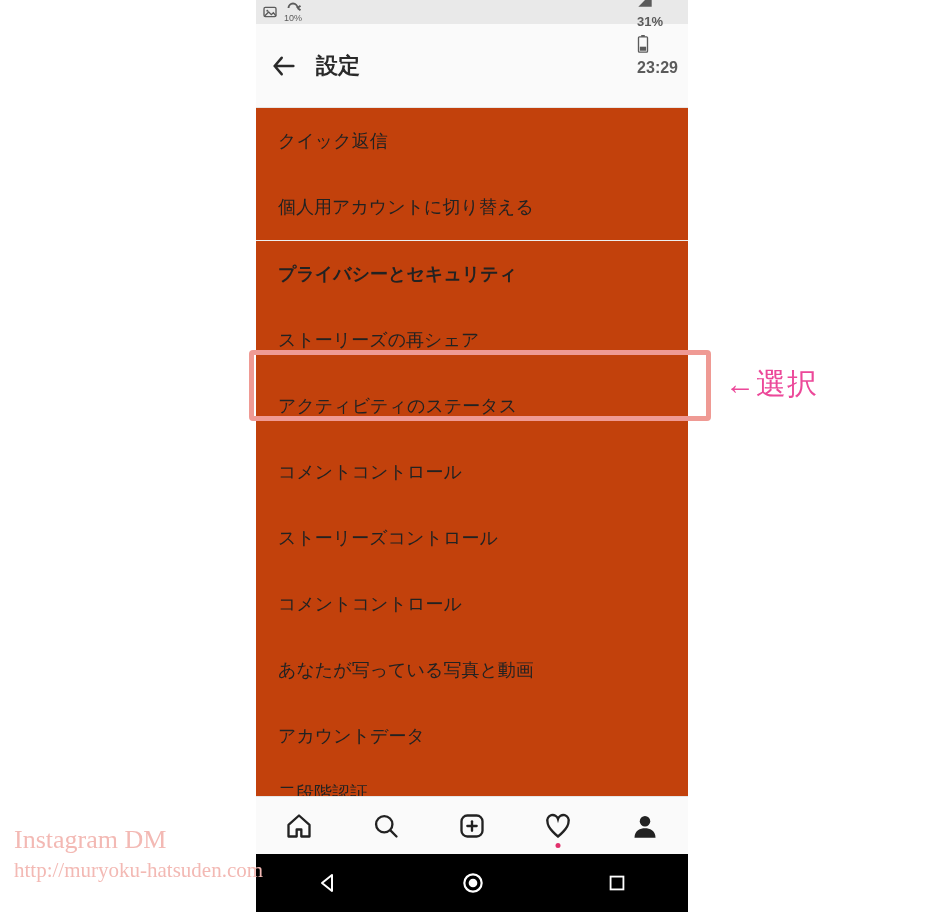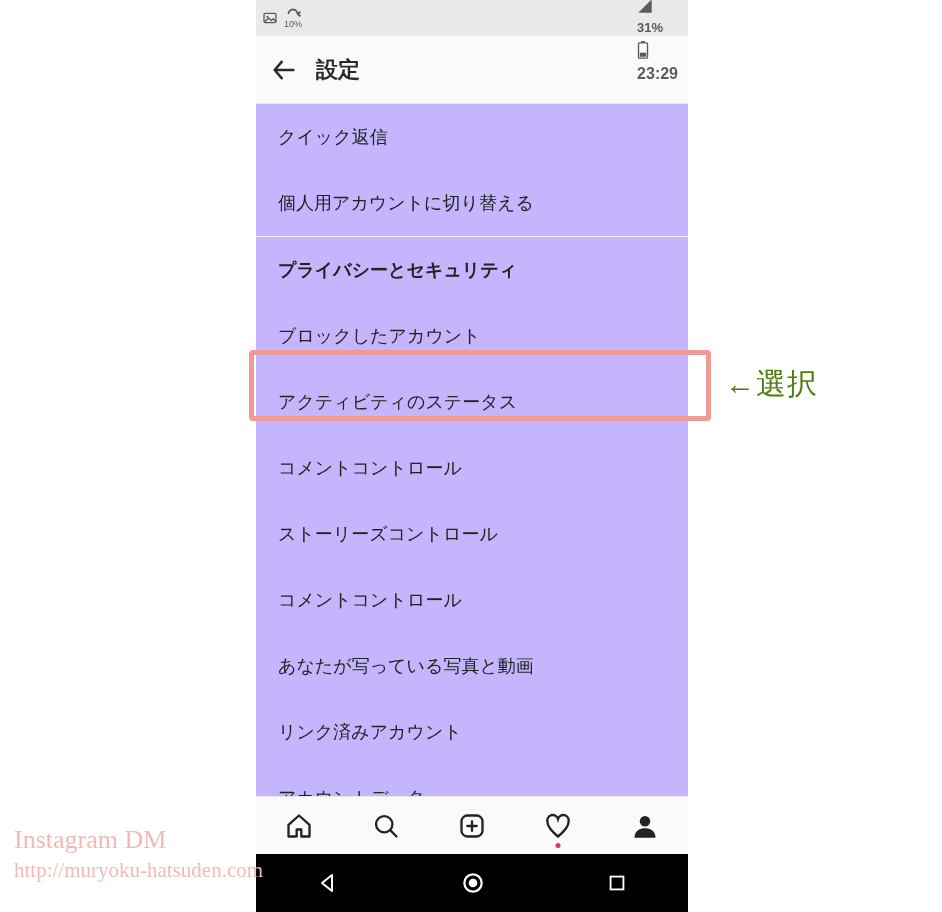--- a/index.html
+++ b/index.html
@@ -13,62 +13,62 @@
   }
   .phone {
     position: absolute;
     left: 256px;
     top: 0;
     width: 432px;
     height: 912px;
     background: #fff;
   }
   .statusbar {
-    height: 36px;
+    height: 24px;
     background: #e9e9e9;
     display: flex;
     align-items: center;
     padding: 0 10px 0 6px;
     font-size: 14px;
     color: #5b5b5b;
   }
   .statusbar .left { display:flex; align-items:center; gap:6px; }
   .statusbar .spacer { flex: 1; }
   .statusbar .right { display:flex; align-items:flex-start; gap:6px; font-weight:600;flex-direction:column; }
   .ico { display:inline-flex; align-items:center; justify-content:center; }
   .appbar {
-    height: 68px;
+    height: 84px;
     display: flex;
     align-items: center;
     border-bottom: 1px solid #e6e6e6;
     background: #fafafa;
     padding-left: 14px;
   }
   .appbar .title { font-size: 22px; font-weight: 600; color: #2a2a2a; margin-left: 18px; }
   .list { background:#fff; }
   .section-divider { height:1px; background:#eeeeee; margin: 0; }
   .row {
     height: 66px;
     display: flex;
     align-items: center;
     padding: 0 22px;
     font-size: 18px;
     color: #222;
-    background: #c4b5fd;
+    background: #c2410c;
   }
   .section {}
   .highlight-box {
     position: absolute;
     border: 5px solid #ef9a94;
     border-radius: 4px;
     pointer-events: none;
   }
   .annotation {
     position: absolute;
-    color: #4d7c0f;
+    color: #ec4899;
     font-size: 30px;
     font-weight: 500;
     letter-spacing: 1px;
   }
   .app-tabbar {
     position: absolute;
     left: 0; right: 0;
     bottom: 58px;
     height: 58px;
     background: #fafafa;
@@ -168,39 +168,36 @@
       <div class="row">
           <span>個人用アカウントに切り替える</span>
         </div>
     </div>
     <div class="section-divider"></div>
     <div class="section">
       <div class="row" style="font-weight:600;">
           <span>プライバシーとセキュリティ</span>
         </div>
       <div class="row">
-          <span>ブロックしたアカウント</span>
+          <span>ストーリーズの再シェア</span>
         </div>
       <div class="row" id="activity-row">
           <span>アクティビティのステータス</span>
         </div>
       <div class="row">
           <span>コメントコントロール</span>
         </div>
       <div class="row">
           <span>ストーリーズコントロール</span>
         </div>
       <div class="row">
           <span>コメントコントロール</span>
         </div>
       <div class="row">
           <span>あなたが写っている写真と動画</span>
-        </div>
-      <div class="row">
-          <span>リンク済みアカウント</span>
         </div>
       <div class="row">
           <span>アカウントデータ</span>
         </div>
       <div class="row last-row">
           <span>二段階認証</span>
         </div>
     </div>
   </div>
 

